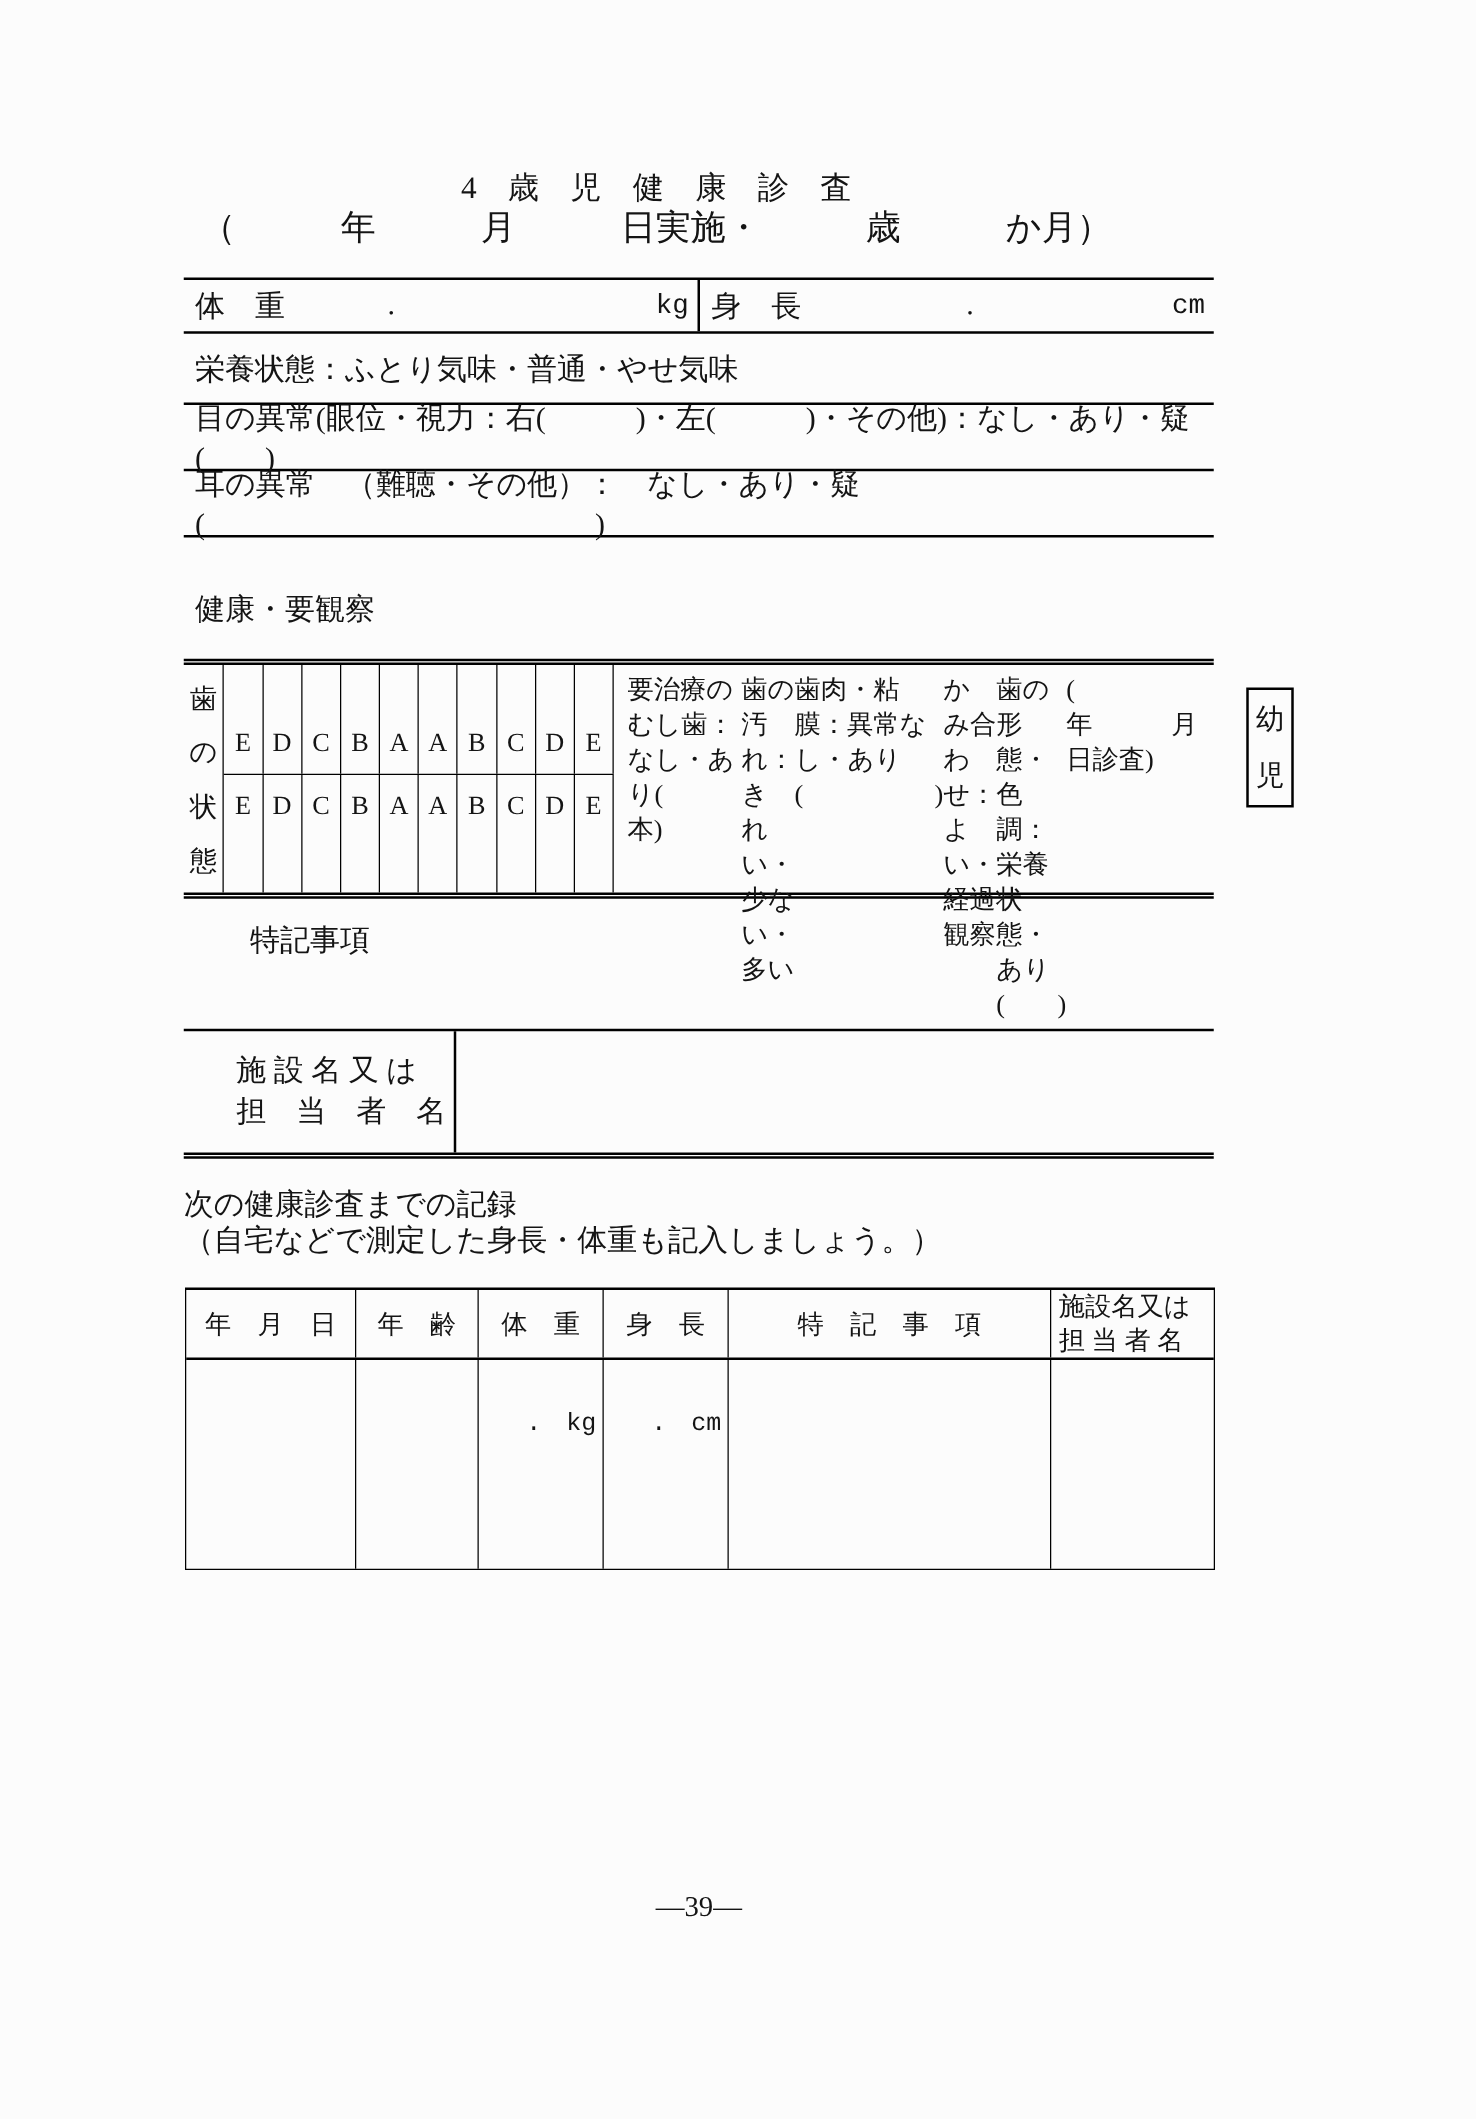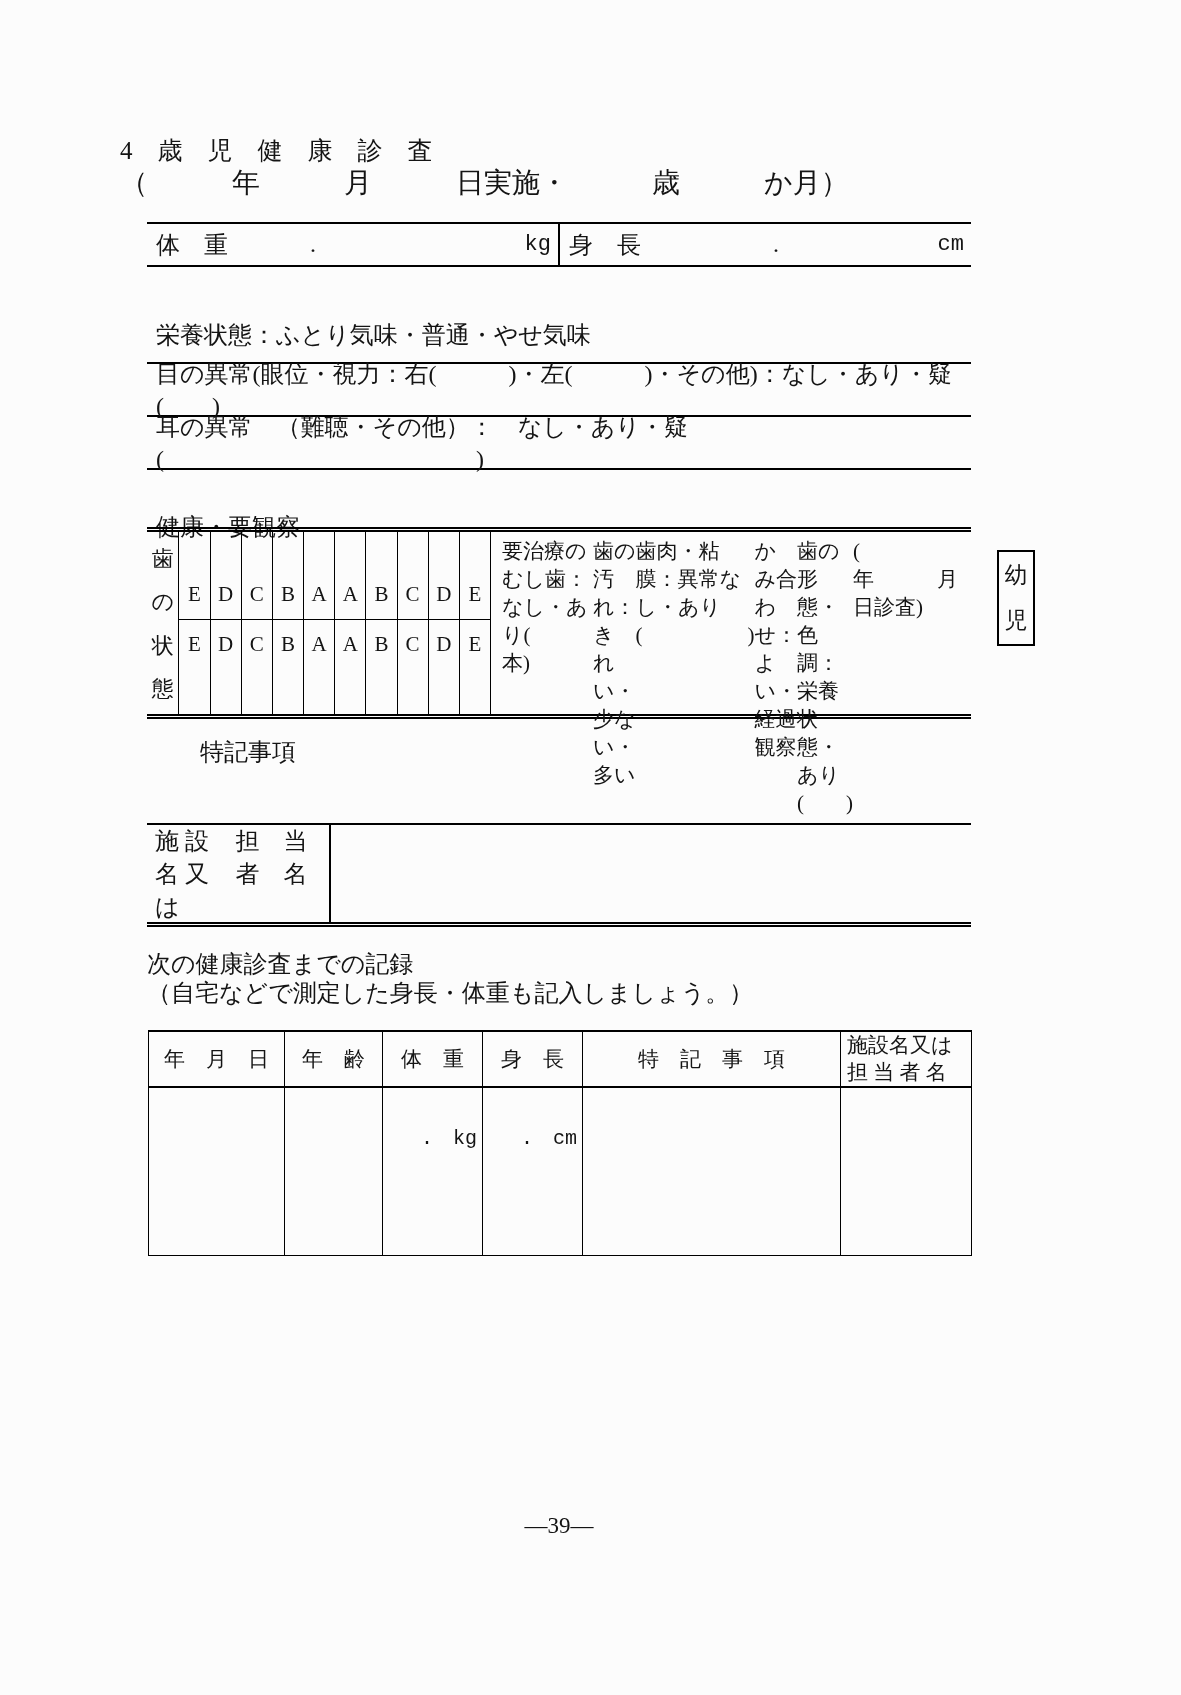--- a/index.html
+++ b/index.html
@@ -3,35 +3,35 @@
 <meta charset="utf-8">
 <style>
   * { margin:0; padding:0; box-sizing:border-box; }
   html,body { background:#e8e8e8; }
   .page {
     position:relative; width:1181px; height:1695px; margin:0 auto;
     background:#fcfcfc; color:#141414;
     font-family:"Liberation Serif","DejaVu Serif",serif;
   }
   
-  .head-wrap { position:absolute; left:120px; top:136px; width:810px; }
+  .head-wrap { position:absolute; left:120px; top:136px; width:810px; text-align:center; }
   .doc-title { font-size:25px; line-height:30px; }
   .doc-subtitle { font-size:28px; line-height:30px; margin-top:2px; }
   
   .t1 { position:absolute; left:147px; top:222px; width:824px; border-top:2px solid #000; font-size:24px; }
   .t1 .row { position:relative; border-bottom:2px solid #000; display:flex; align-items:center; }
   .r1 { height:43px; padding:0; }
   .r1 .cell { position:relative; height:100%; display:flex; align-items:center; }
   .r1 .c-weight { width:413px; border-right:2px solid #000; }
   .r1 .c-height { flex:1; }
   .r1 .lbl { padding-left:9px; }
   .dot-w { position:absolute; left:163px; }
   .dot-h { position:absolute; left:213px; }
   .unit { position:absolute; right:7px; font-family:"Liberation Mono","DejaVu Sans Mono",monospace; font-size:22px; }
-  .r2 { height:57px;margin-top:40px; }
+  .r2 { height:57px; }
   .r3 { height:53px; }
   .r4 { height:53px; }
   .r5 { height:99px; border-bottom:none !important; align-items:flex-start; padding-top:14px; }
   .t1 .txt { padding-left:9px; }
   
   .teeth {
     position:absolute; left:147px; top:527px; width:824px; height:192px;
     border-top:5px double #000; border-bottom:5px double #000; display:flex;
   }
   .teeth-label {
@@ -59,22 +59,22 @@
     gap:14px; font-size:23px;
   }
   
   .special-notes { position:absolute; left:156px; top:736px; font-size:24px;margin-left:44px; }
   
   .facility {
     position:absolute; left:147px; top:823px; width:824px; height:104px;
     border-top:2px solid #000; border-bottom:5px double #000; display:flex;
   }
   .facility-label {
-    width:184px; border-right:2px solid #000; display:flex; flex-direction:row;
-    justify-content:center; padding-left:8px; font-size:24px; line-height:33px;
+    width:184px; border-right:2px solid #000; display:flex; flex-direction:column;
+    justify-content:center; padding-left:8px; font-size:24px; line-height:33px;margin-left:34px;
   }
   .facility-entry { flex:1; }
   
   .rec-head { position:absolute; left:147px; top:950px; width:844px; text-align:left; font-size:24px; line-height:29px; }
   .t2 { position:absolute; left:148px; top:1030px; width:824px; height:226px; border:1px solid #000; border-top:2px solid #000; display:flex; flex-direction:column; font-size:21px; }
   .t2-header { height:56px; border-bottom:2px solid #000; display:flex; }
   .t2-body { flex:1; display:flex; }
   .t2 .col { border-right:1px solid #000; display:flex; }
   .t2 .col:last-child { border-right:none; }
   .w-date { width:136px; } .w-age { width:98px; } .w-weight { width:100px; } .w-height { width:100px; } .w-notes { width:258px;text-align:center; } .w-fac { flex:1; }

